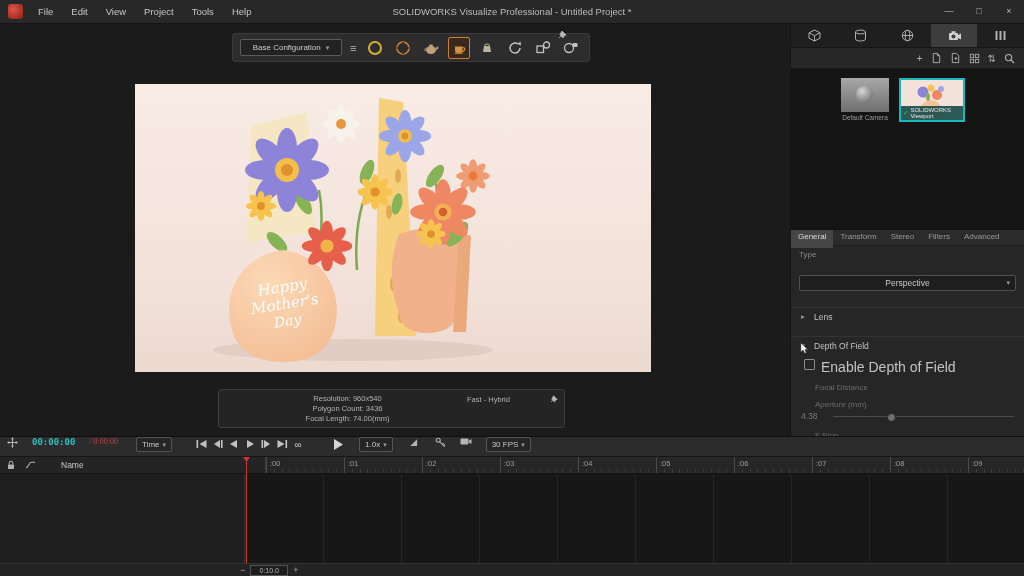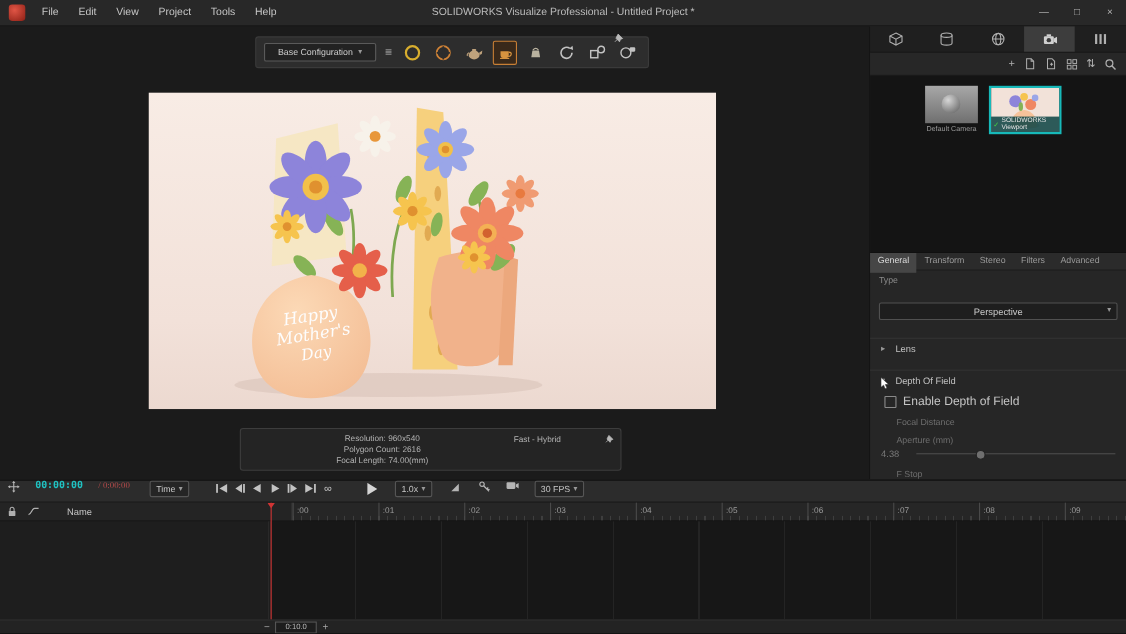--- a/index.html
+++ b/index.html
@@ -49,21 +49,21 @@
   .chk{color:#43cf43;font-size:6.5px}
   .prtabs{height:15px;display:flex;background:#2b2b2b;border-top:1px solid #101010;border-bottom:1px solid #1c1c1c;font-size:8px}
   .prtab{padding:2px 7px 16px;color:#9a9a9a}
   .prtab.active{background:#464646;color:#ddd}
   .pbody{position:relative;font-size:8px}
   .lbl-dim{margin:4px 0 2px 8px;color:#8b8b8b}
   .dropdown{margin:16px 8px;height:14px;background:#1e1e1e;border:1px solid #505050;border-radius:2px;display:flex;align-items:center;justify-content:center;font-size:8.5px;color:#c9c9c9;position:relative}
   .dropdown .caret{position:absolute;right:5px;top:3px}
   .sect{margin-top:11px;height:17px;border-top:1px solid #333;display:flex;align-items:center;gap:6px;padding-left:10px;color:#c2c2c2;font-size:8.5px}
   .sect .arr{color:#999;font-size:7.5px;width:7px}
-  .chkrow{margin-top:5px;display:flex;align-items:center;gap:6px;padding-left:13px;color:#c4c4c4;font-size:11px}
+  .chkrow{margin-top:5px;display:flex;gap:6px;padding-left:13px;color:#c4c4c4;font-size:14px}
   .chkbox{width:9px;height:9px;background:#262626;border:1px solid #8a8a8a;border-radius:1px}
   .parlbl{margin:8px 0 0 24px;color:#6e6e6e}
   .slrow{display:flex;align-items:center;gap:6px;padding:0 10px;height:14px}
   .slval{width:26px;color:#7a7a7a;font-size:8.5px}
   .sltrack{position:relative;flex:1;height:10px}
   .sltrack .line{position:absolute;left:0;right:0;top:5px;height:1px;background:#4c4c4c}
   .sltrack .knob{position:absolute;top:2px;left:30%;width:7px;height:7px;border-radius:50%;background:#6f6f6f;border:1px solid #232323}
   .slbox{width:36px;height:12px;border:1px solid #4c4c4c;border-radius:2px;background:#242424}
   .cursor{position:absolute;left:9px;top:92px;z-index:3}
 
@@ -282,21 +282,21 @@
         <g transform="translate(296,150) scale(.35)" fill="#f6c44e">
             <use href="#p8"></use>
             <circle r="11" fill="#e0912f"></circle>
           </g>
       </svg>
     </div>
 
     <div class="status">
       <div class="st-col2">
         <div>Resolution: 960x540</div>
-        <div>Polygon Count: 2616</div>
+        <div>Polygon Count: 3436</div>
         <div>Focal Length: 74.00(mm)</div>
       </div>
       <div class="st-col3">Fast - Hybrid</div>
       <div class="st-pin">
         <svg width="9" height="9" viewBox="0 0 10 10">
             <path d="M1 9 L4 6 M4 2 L8 6 L6 6.8 L5.2 9 L2 5.8 L2.8 4 Z" stroke="#b8b8b8" fill="#b8b8b8" stroke-width=".8"></path>
           </svg>
       </div>
     </div>
   </div>

